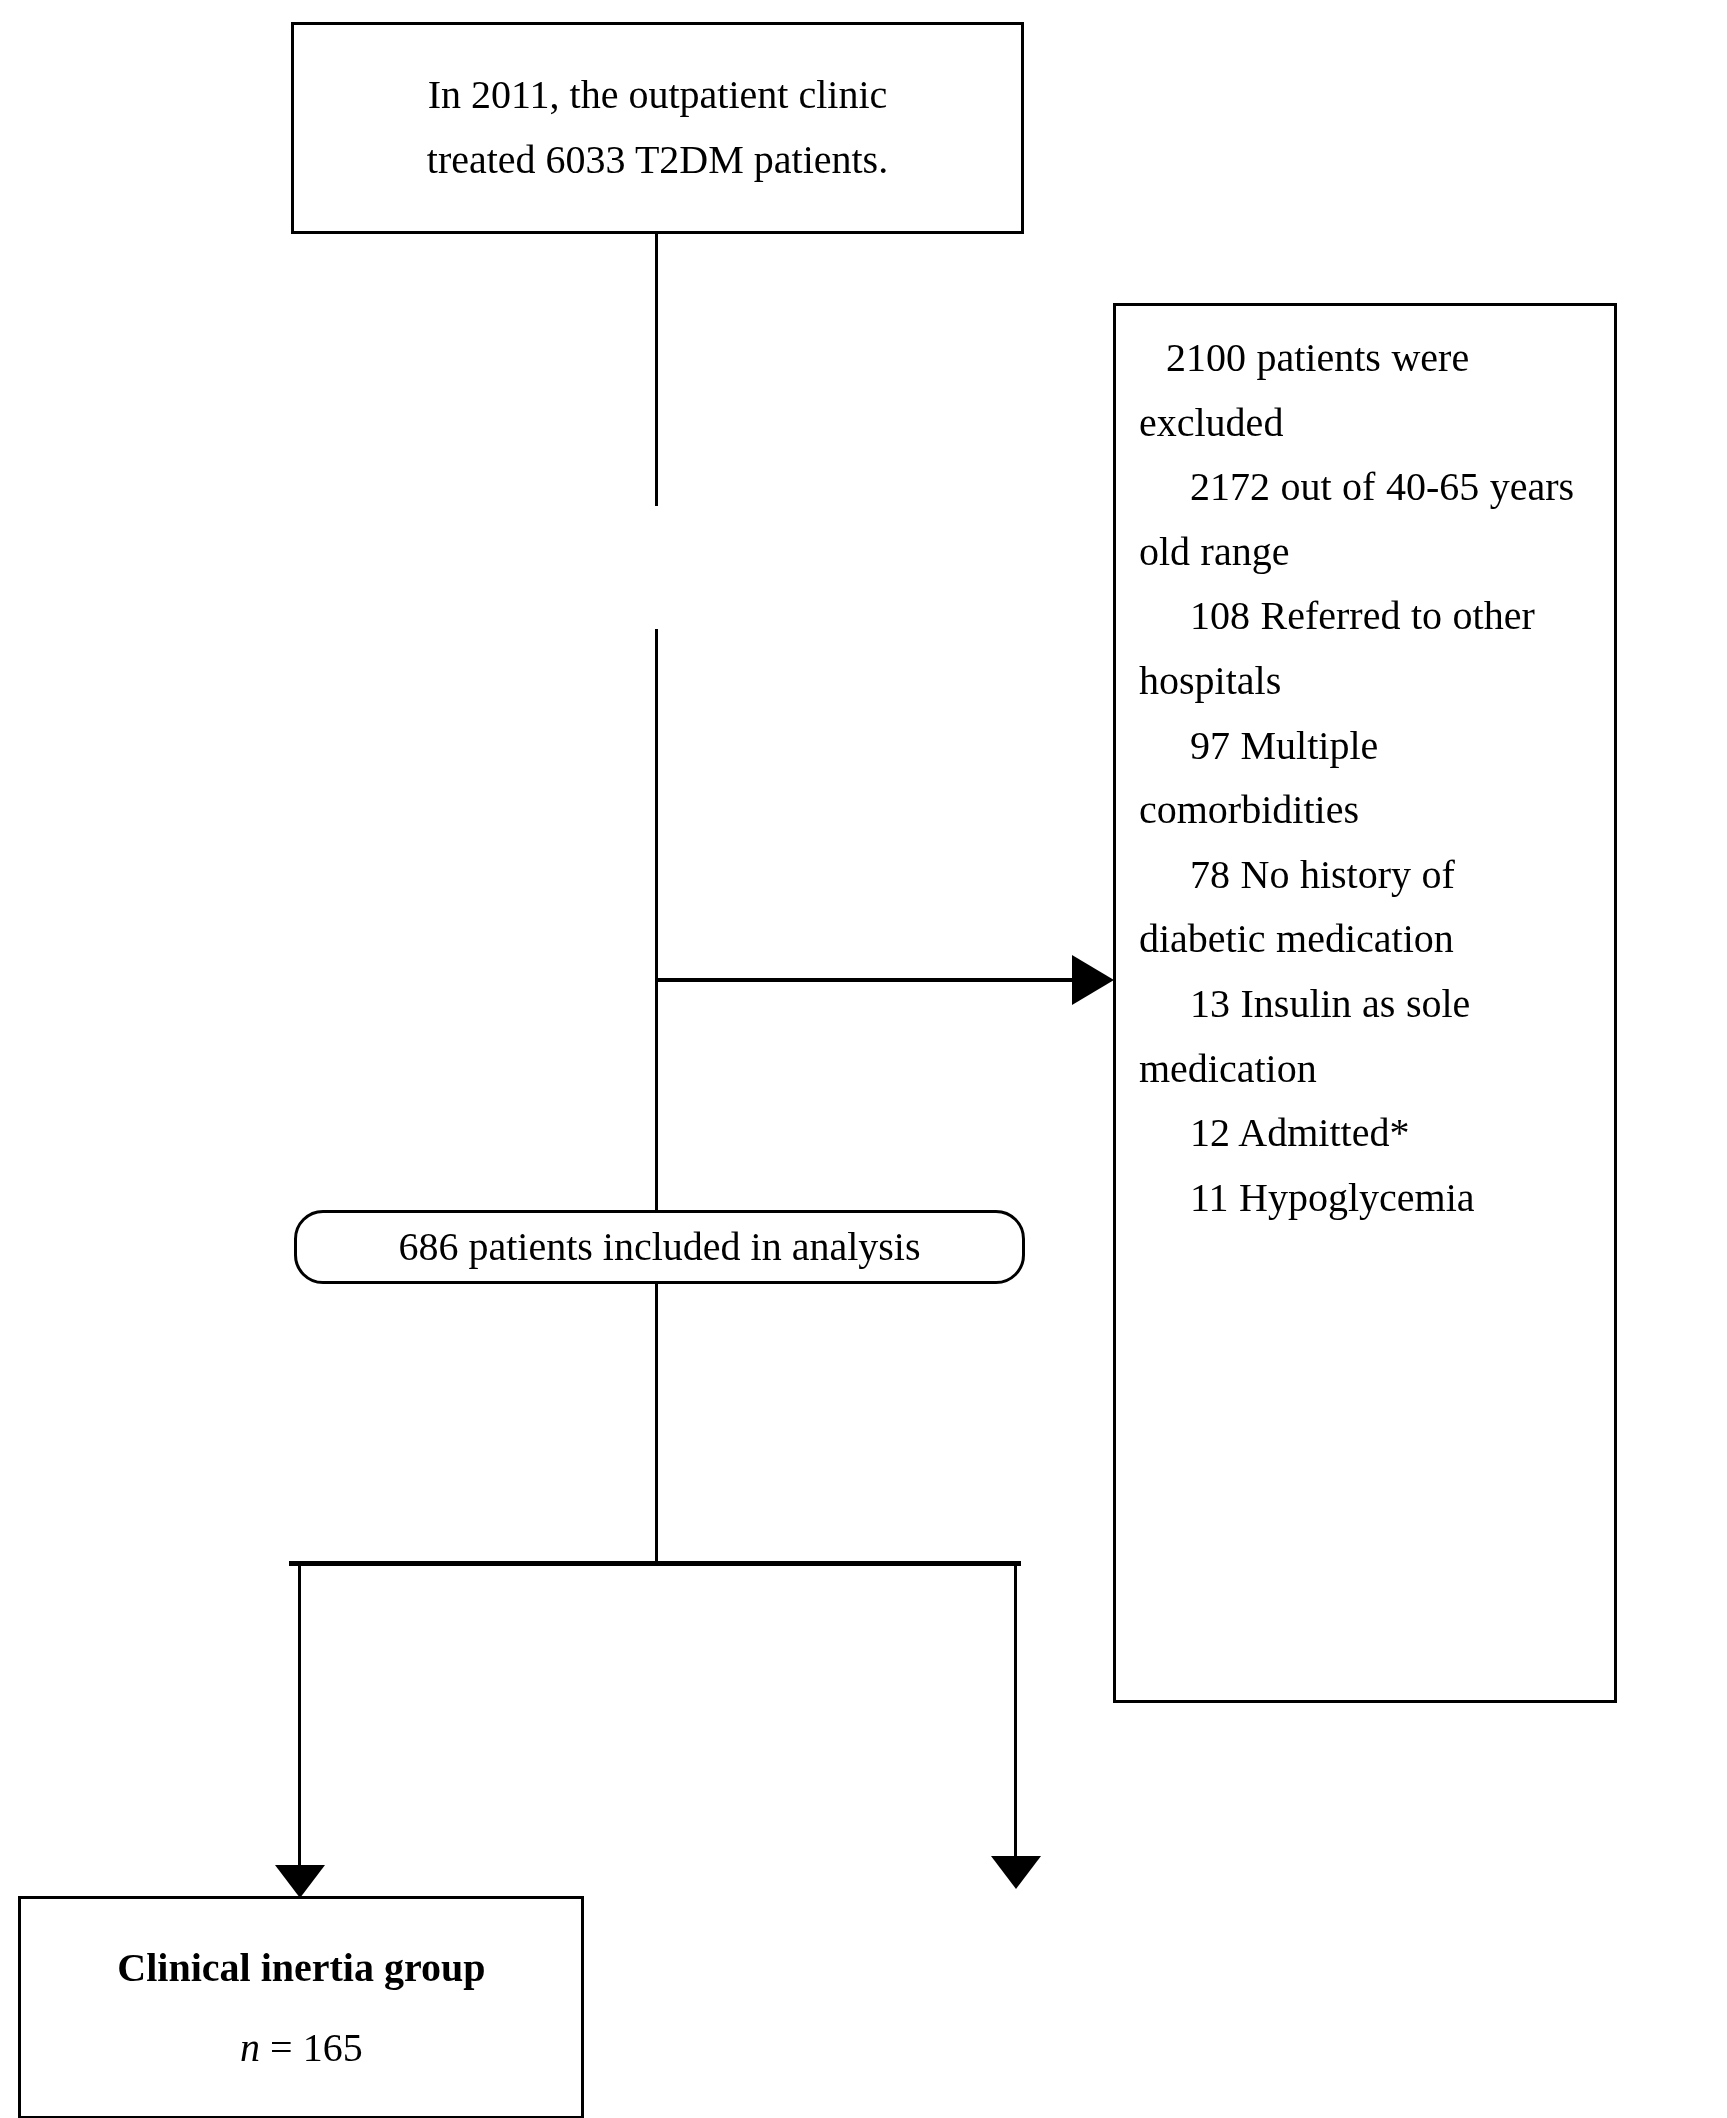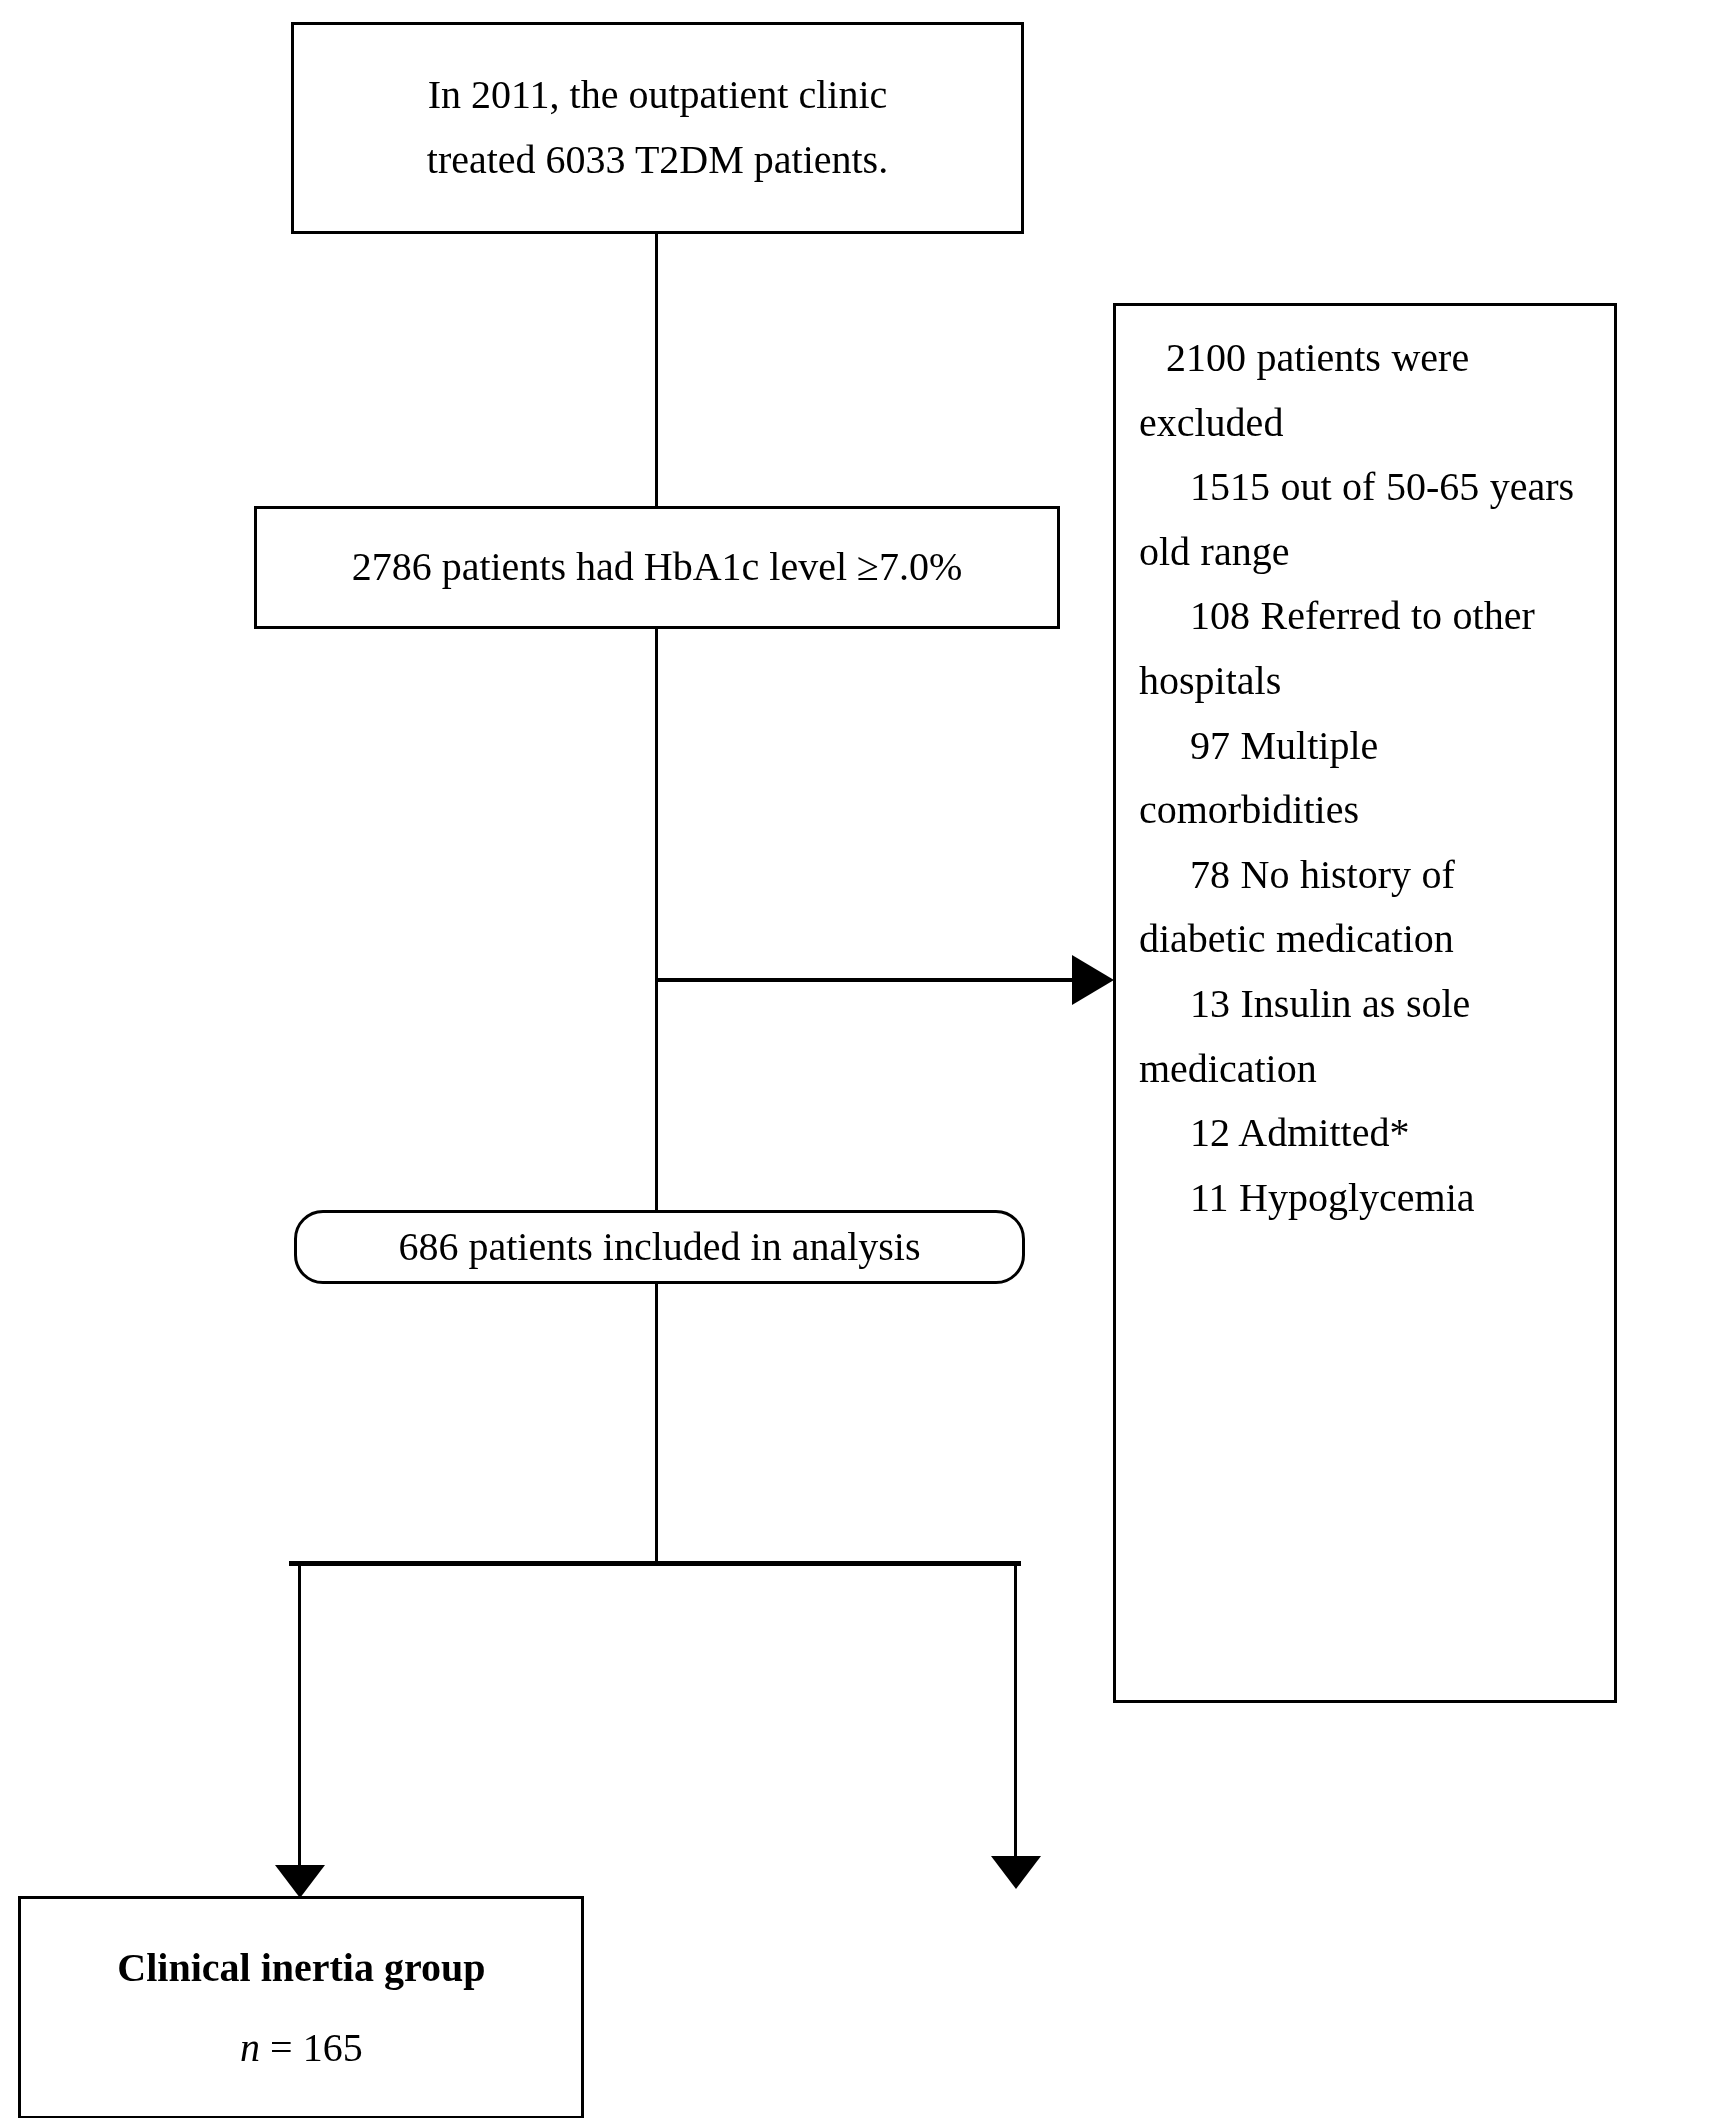--- a/index.html
+++ b/index.html
@@ -176,33 +176,30 @@
   <div class="conn vline" id="branch-left-line"></div>
   <div class="conn vline" id="branch-right-line"></div>
   <div id="branch-left-head"></div>
   <div id="branch-right-head"></div>
 
   <div class="box" id="box-source">
     <div class="box-line">In 2011, the outpatient clinic</div>
     <div class="box-line">treated 6033 T2DM patients.</div>
   </div>
 
-  <div class="box" id="box-hba1c">
-    <div class="box-line">2786 patients had HbA1c level ≥7.0%</div>
-  </div>
 
   <div class="box" id="box-included">
     <div class="box-line">686 patients included in analysis</div>
   </div>
 
   <div class="box" id="box-excluded">
     <div class="excl-list">
       <div class="excl-item lead"><span>2100 patients were</span>
            <span>excluded</span></div>
-      <div class="excl-item">1515 out of 50-65 years old range</div>
+      <div class="excl-item">2172 out of 40-65 years old range</div>
       <div class="excl-item">108 Referred to other hospitals</div>
       <div class="excl-item">97 Multiple comorbidities</div>
       <div class="excl-item">78 No history of diabetic medication</div>
       <div class="excl-item">13 Insulin as sole medication</div>
       <div class="excl-item">12 Admitted*</div>
       <div class="excl-item">11 Hypoglycemia</div>
     </div>
   </div>
 
   <div class="box" id="box-inertia">

